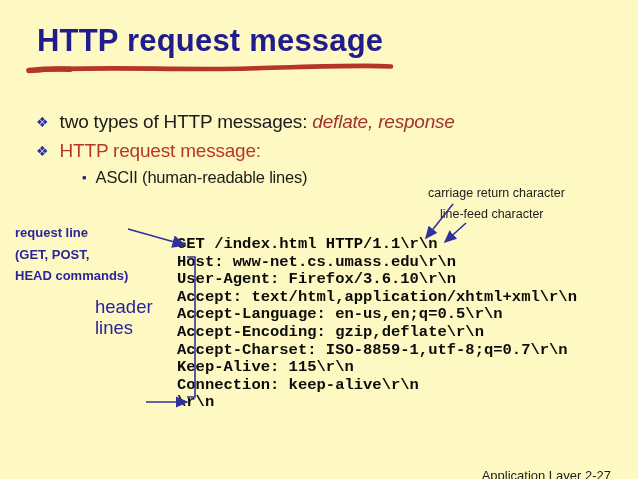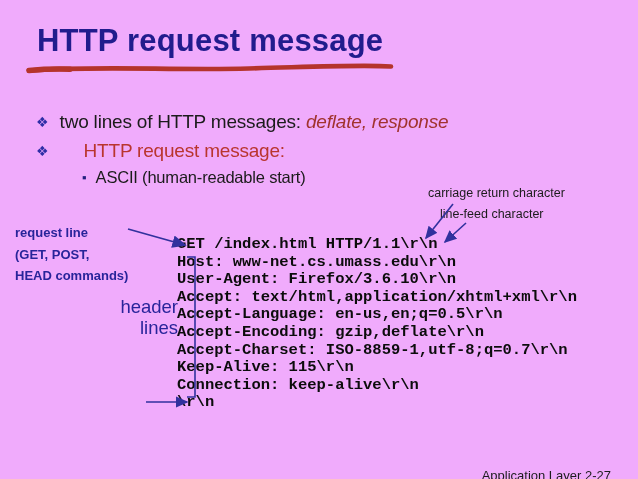--- a/index.html
+++ b/index.html
@@ -1,19 +1,19 @@
 <!DOCTYPE html>
 <html><head>
 <meta charset="utf-8">
 <style>
   html,body{margin:0;padding:0;background:#ffffff;}
   .slide{
     position:relative;
     width:638px;height:479px;
-    background:#f0abfc;
+    background:#fef9c3;
     overflow:hidden;
     font-family:"Liberation Sans",sans-serif;
   }
   .abs{position:absolute;}
 
   .title{
     left:37px;top:23px;
     margin:0;
     font-size:31px;
     font-weight:600;
@@ -24,25 +24,25 @@
 
   .b-row{position:absolute;display:flex;align-items:flex-start;}
   .b1{left:36px;top:110px;}
   .b2{left:36px;top:139px;}
   .b3{left:82px;top:167px;}
   .diamond{color:#2e2ea6;font-size:14px;line-height:24px;margin-right:11px;}
   .square{color:#23207f;font-size:13px;line-height:21px;margin-right:9px;}
   .b-text{font-size:19px;line-height:24px;color:#1b1b1b;letter-spacing:-0.2px;}
   .b3 .b-text{font-size:16.5px;line-height:21px;}
   .em-red{color:#a1332e;font-style:italic;}
-  .red-text{color:#b9352e;margin-left:24px;}
+  .red-text{color:#b9352e;}
 
   .ann{color:#28249a;white-space:pre;}
   .ann-request{left:15px;top:222px;font-size:13px;line-height:21.5px;font-weight:bold;}
-  .ann-header{left:95px;top:297px;width:83px;text-align:right;font-size:18.5px;line-height:20.5px;}
+  .ann-header{left:95px;top:297px;width:83px;text-align:left;font-size:18.5px;line-height:20.5px;}
   .ann-end{left:14px;top:360px;font-size:18px;line-height:20.5px;}
 
   .small-label{font-size:12.5px;color:#1c1c1c;white-space:nowrap;text-align:right;}
   .lbl-cr{left:428px;top:186px;}
   .lbl-lf{left:440px;top:207px;}
 
   .code{
     left:177px;top:236px;
     margin:0;
     font-family:"Liberation Mono",monospace;
@@ -64,31 +64,31 @@
 
   <h1 class="abs title">HTTP request message</h1>
 
   <svg class="abs title-underline" width="380" height="16" viewBox="0 0 380 16">
     <path d="M5,10.5 C70,5.5 150,10.5 225,8.5 C285,7 336,4.5 367,6.5" fill="none" stroke="#b5342c" stroke-width="4.6" stroke-linecap="round"></path>
     <path d="M5,10.5 C20,9 34,8.8 46,9.2" fill="none" stroke="#b5342c" stroke-width="5.6" stroke-linecap="round"></path>
   </svg>
 
   <div class="b-row b1">
     <span class="diamond">❖</span>
-    <span class="b-text"><span>two lines of HTTP messages: </span><span class="em-red">deflate, response</span></span>
+    <span class="b-text"><span>two types of HTTP messages: </span><span class="em-red">deflate, response</span></span>
   </div>
 
   <div class="b-row b2">
     <span class="diamond">❖</span>
     <span class="b-text red-text">HTTP request message:</span>
   </div>
 
   <div class="b-row b3">
     <span class="square">▪</span>
-    <span class="b-text">ASCII (human-readable start)</span>
+    <span class="b-text">ASCII (human-readable lines)</span>
   </div>
 
   <div class="abs small-label lbl-cr">carriage return character</div>
   <div class="abs small-label lbl-lf">line-feed character</div>
 
   <div class="abs ann ann-request">request line
 (GET, POST,
 HEAD commands)</div>
   <div class="abs ann ann-header">header
 lines</div>

